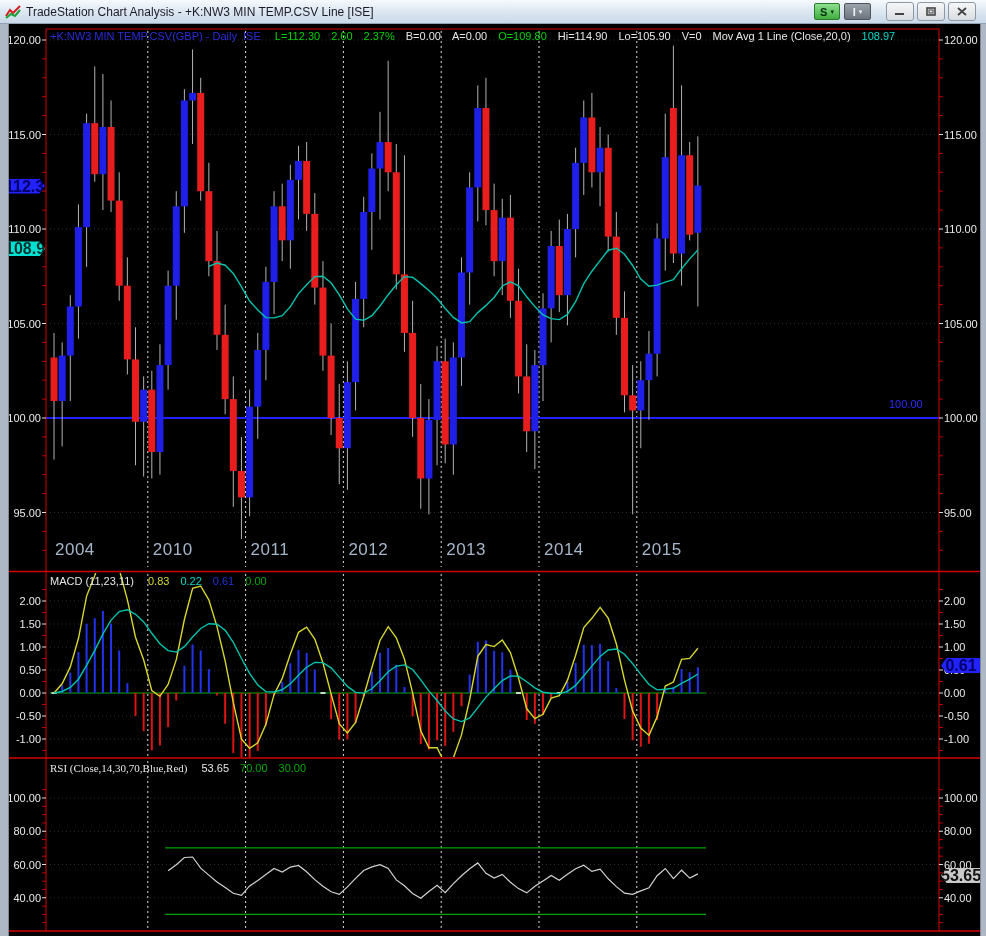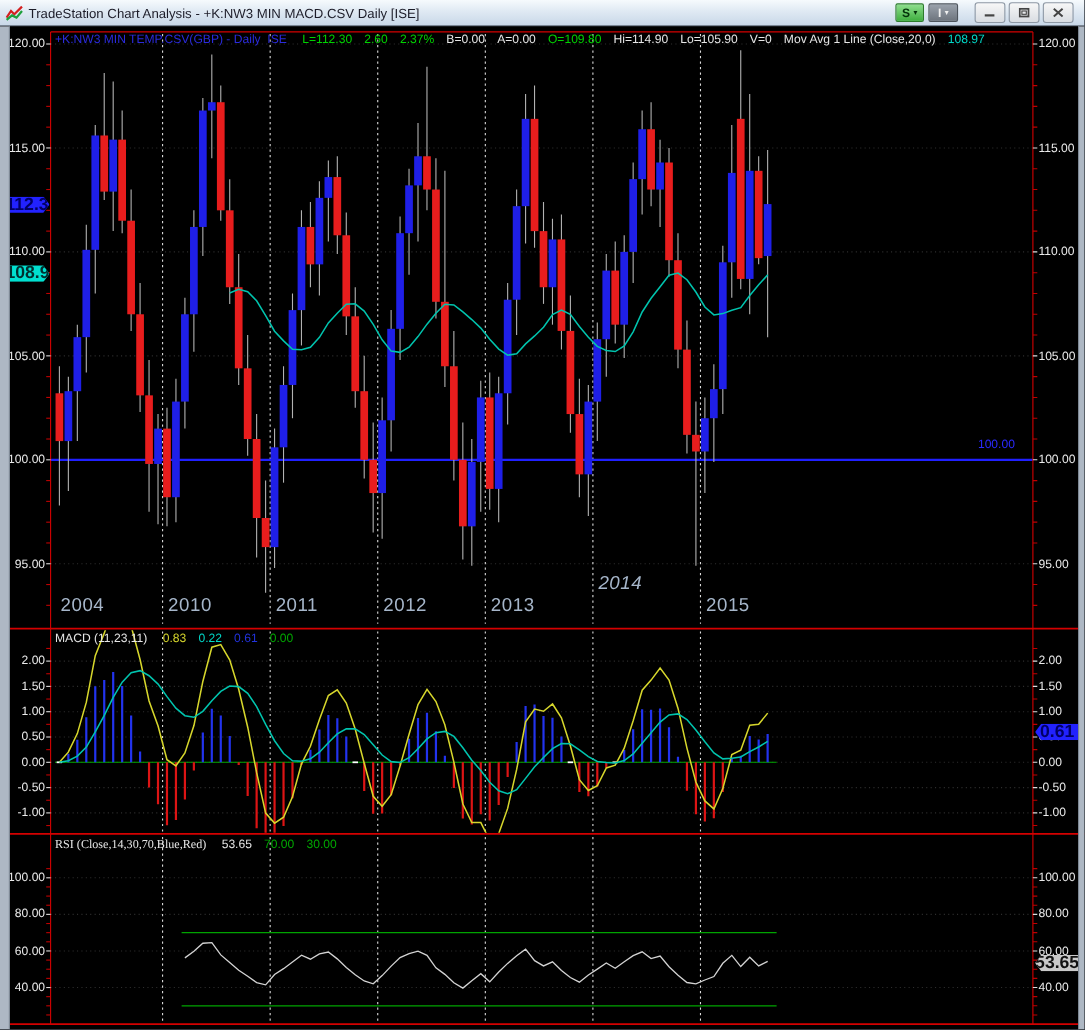--- a/index.html
+++ b/index.html
@@ -45,21 +45,21 @@
 </head>
 <body>
 
 <div id="app">
 
   <div class="titlebar">
     <svg class="app-icon" viewBox="0 0 16 14">
       <polyline points="1,11 5,5 8,8 15,1" fill="none" stroke="#d42020" stroke-width="2"></polyline>
       <polyline points="1,13 6,9 10,11 15,5" fill="none" stroke="#1ea03c" stroke-width="2"></polyline>
     </svg>
-    <span class="title-text">TradeStation Chart Analysis - +K:NW3 MIN MACD.CSV Daily [ISE]</span>
+    <span class="title-text">TradeStation Chart Analysis - +K:NW3 MIN TEMP.CSV Line [ISE]</span>
     <span class="tb-btn btn-s">
       <span>S</span>
       <span class="caret">▾</span>
     </span>
     <span class="tb-btn btn-i">
       <span>I</span>
       <span class="caret">▾</span>
     </span>
     <span class="tb-gap"></span>
     <span class="win-btn">
@@ -537,21 +537,21 @@
       <div class="axis-label right-lbl" style="top: 824.25px;">80.00</div>
       <div class="axis-label left-lbl" style="top: 857.5px;">60.00</div>
       <div class="axis-label right-lbl" style="top: 857.5px;">60.00</div>
       <div class="axis-label left-lbl" style="top: 890.75px;">40.00</div>
       <div class="axis-label right-lbl" style="top: 890.75px;">40.00</div>
       <div class="year-lbl" style="top: 540px; left: 55px;">2004</div>
       <div class="year-lbl" style="top: 540px; left: 152.8px;">2010</div>
       <div class="year-lbl" style="top: 540px; left: 250.6px;">2011</div>
       <div class="year-lbl" style="top: 540px; left: 348.4px;">2012</div>
       <div class="year-lbl" style="top: 540px; left: 446.2px;">2013</div>
-      <div class="year-lbl" style="top: 520px; left: 544px; font-style: italic;">2014</div>
+      <div class="year-lbl" style="top: 540px; left: 544px;">2014</div>
       <div class="year-lbl" style="top: 540px; left: 641.8px;">2015</div>
       <div class="hdr" style="top: 30px; left: 50px;"><span style="color: rgb(43, 43, 220); margin-right: 14px;">+K:NW3 MIN TEMP.CSV(GBP) - Daily  ISE</span><span style="color: rgb(0, 210, 0);">L=112.30</span><span style="color: rgb(0, 210, 0);">2.60</span><span style="color: rgb(0, 210, 0);">2.37%</span><span style="color: rgb(230, 230, 230);">B=0.00</span><span style="color: rgb(230, 230, 230);">A=0.00</span><span style="color: rgb(0, 210, 0);">O=109.80</span><span style="color: rgb(230, 230, 230);">Hi=114.90</span><span style="color: rgb(230, 230, 230);">Lo=105.90</span><span style="color: rgb(230, 230, 230);">V=0</span><span style="color: rgb(230, 230, 230);">Mov Avg 1 Line (Close,20,0)</span><span style="color: rgb(0, 216, 200);">108.97</span></div>
       <div class="hdr" style="top: 575px; left: 50px;"><span style="color: rgb(230, 230, 230); margin-right: 14px;">MACD (11,23,11)</span><span style="color: rgb(214, 214, 44);">0.83</span><span style="color: rgb(0, 216, 200);">0.22</span><span style="color: rgb(34, 51, 221);">0.61</span><span style="color: rgb(0, 168, 0);">0.00</span></div>
       <div class="hdr" style="top: 762px; left: 50px;"><span style="color: rgb(230, 230, 230); margin-right: 14px; font-family: Liberation Serif, serif;">RSI (Close,14,30,70,Blue,Red)</span><span style="color: rgb(230, 230, 230);">53.65</span><span style="color: rgb(0, 168, 0);">70.00</span><span style="color: rgb(0, 168, 0);">30.00</span></div>
       <div class="tag tag-left" style="top: 178.53px; background: rgb(34, 34, 255); color: rgb(0, 0, 102);">112.30</div>
       <div class="tag tag-left" style="top: 241.467px; background: rgb(0, 224, 208); color: rgb(0, 48, 48);">108.97</div>
       <div class="tag tag-right" style="top: 657.94px; background: rgb(34, 34, 255); color: rgb(0, 0, 102);">0.61</div>
       <div class="tag tag-right" style="top: 868.057px; background: rgb(201, 201, 201); color: rgb(17, 17, 17);">53.65</div>
       <div class="baseline-lbl" style="top: 398px; left: 889px;">100.00</div>
     </div>

